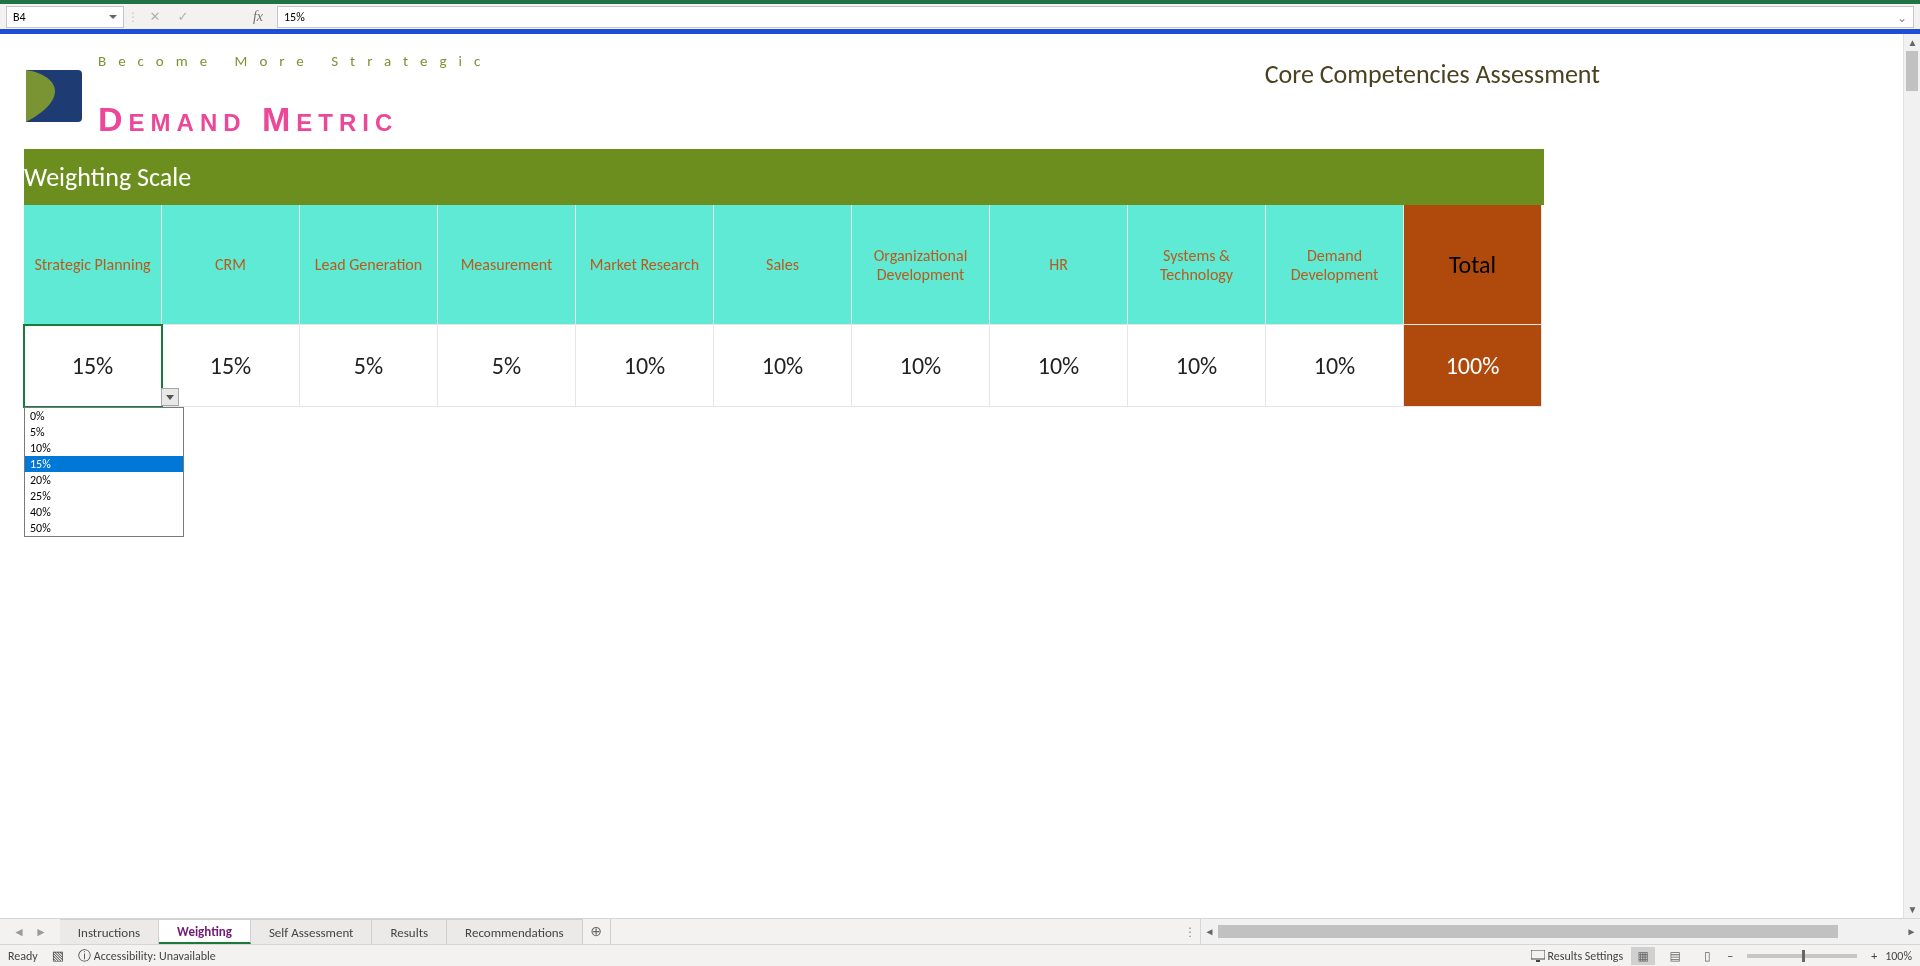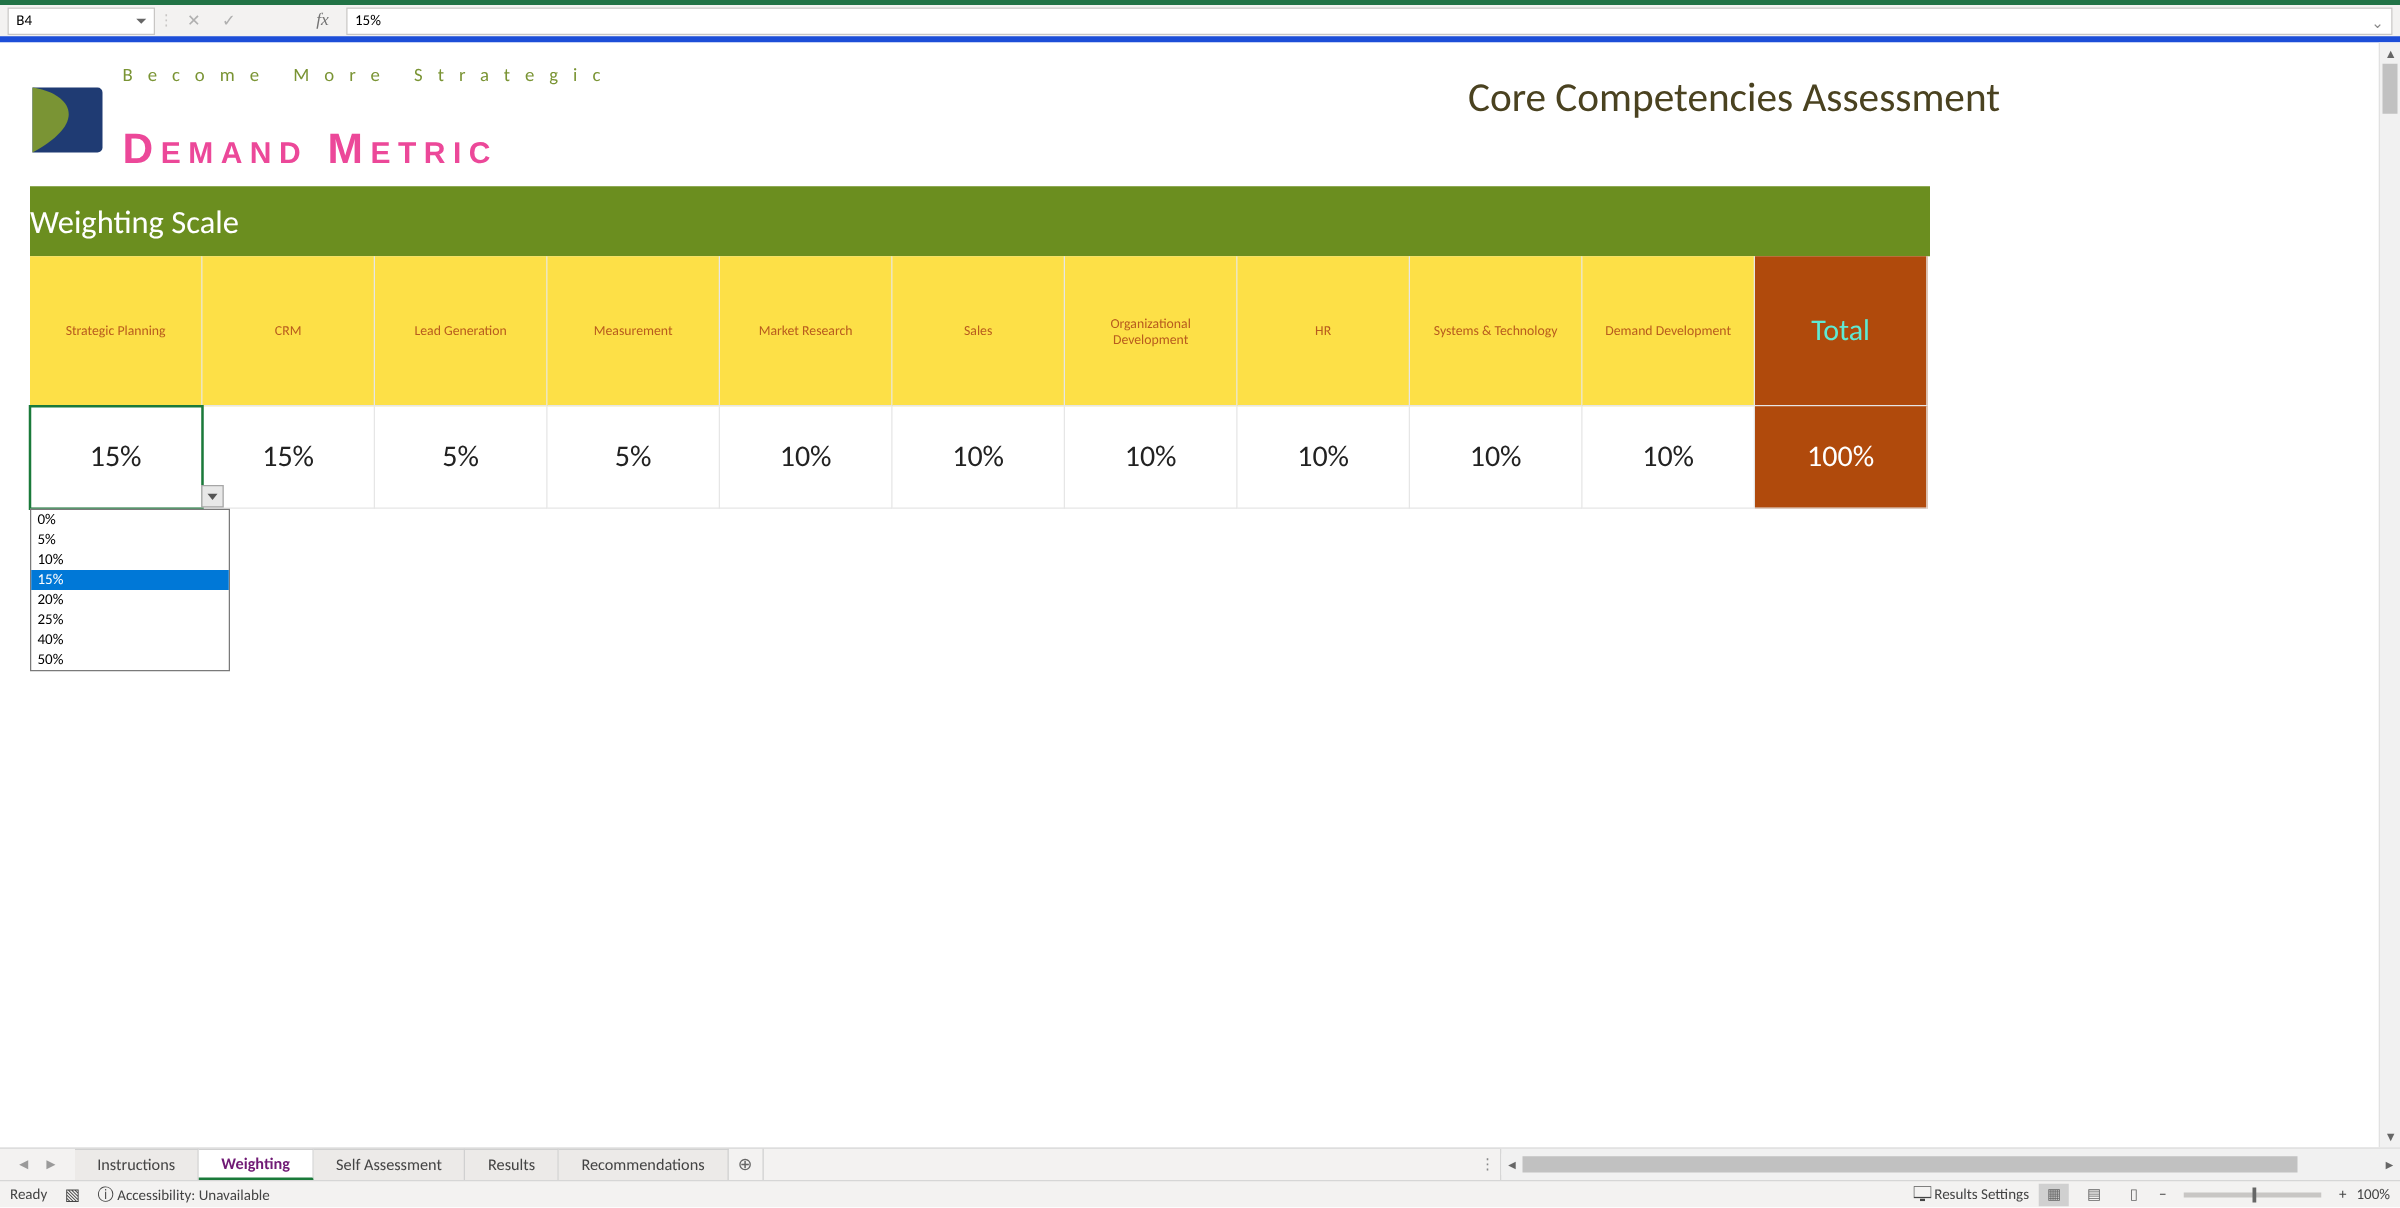--- a/index.html
+++ b/index.html
@@ -122,21 +122,21 @@
     font-size: 34px;
     letter-spacing: 6px;
     color: #ec4899;
     font-weight: 700;
     font-variant: small-caps;
   }
   .doc-title {
     position: absolute;
     right: 320px;
     top: 24px;
-    font-size: 33px;
+    font-size: 26px;
     color: #4a4220;
     font-weight: 400;
   }
 
   
   .section-header {
     position:absolute;
     left: 24px; top: 115px;
     width: 1520px; height: 56px;
     background: #6b8e1f;
@@ -158,26 +158,26 @@
     width: 138px;
     height: 120px;
     border-right: 1px solid #e6e6e6;
     border-bottom: 1px solid #e6e6e6;
     display:flex; align-items:center; justify-content:center;
     text-align:center;
     padding: 6px;
   }
   .tcell.header {
     color: #b85c1e;
-    font-size: 11px;
-    background:#fde047;
+    font-size: 16px;
+    background:#5eead4;
   }
   .tcell.total-h {
     background: #b04a0c;
-    color: #5eead4;
+    color: #000000;
     font-size: 24px;
     width: 138px;
   }
   .tcell.value {
     font-size: 24px;
     color: #222;
     height: 82px;
   }
   .tcell.total-v {
     background: #b04a0c;

